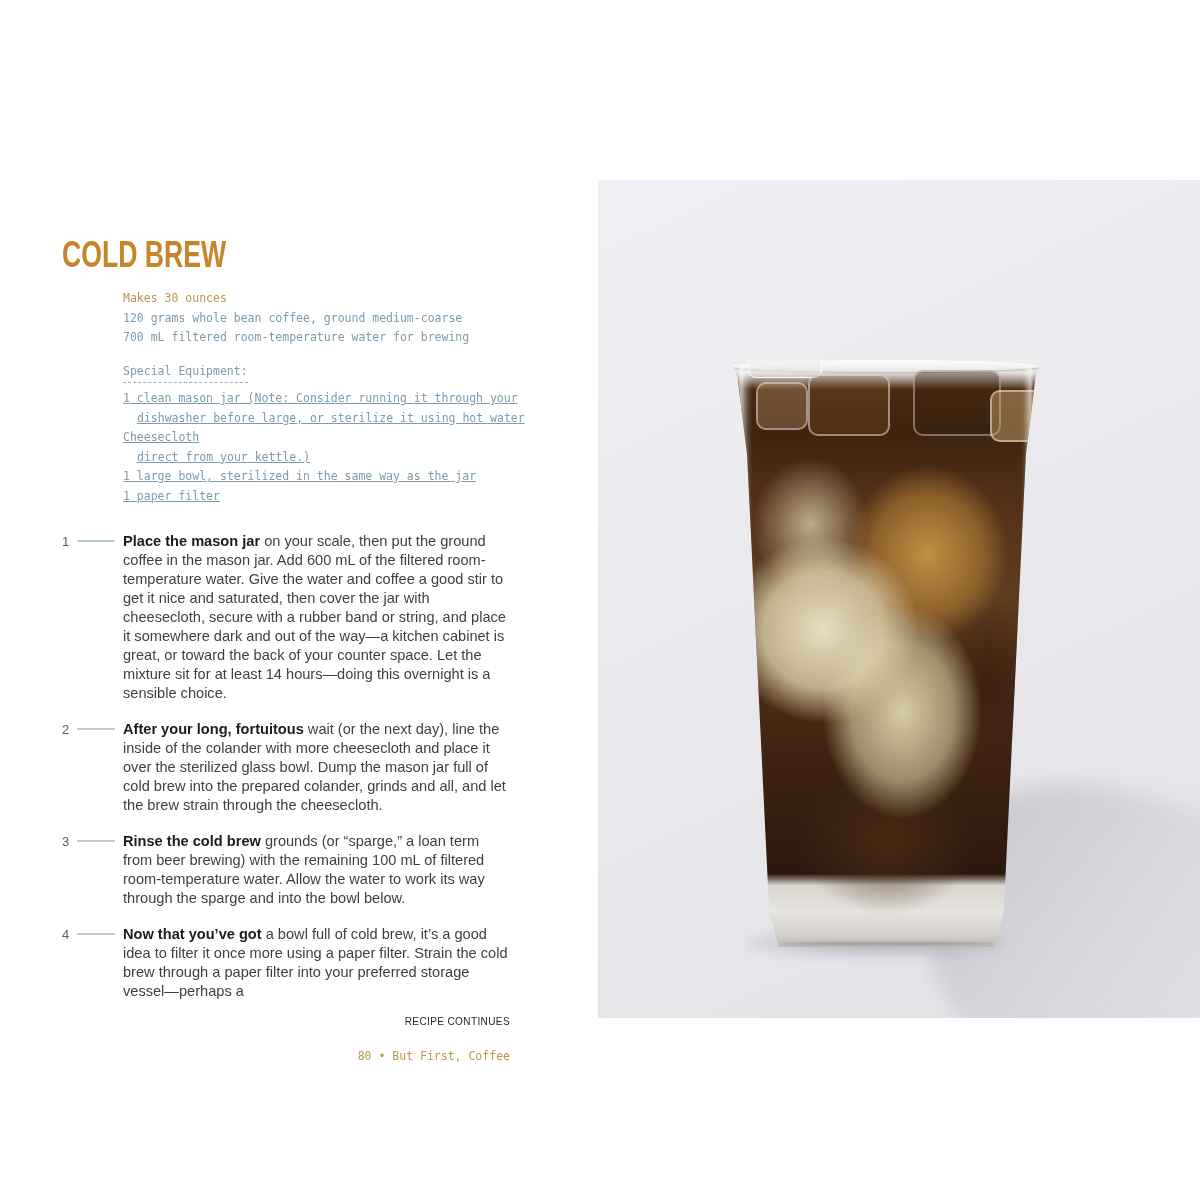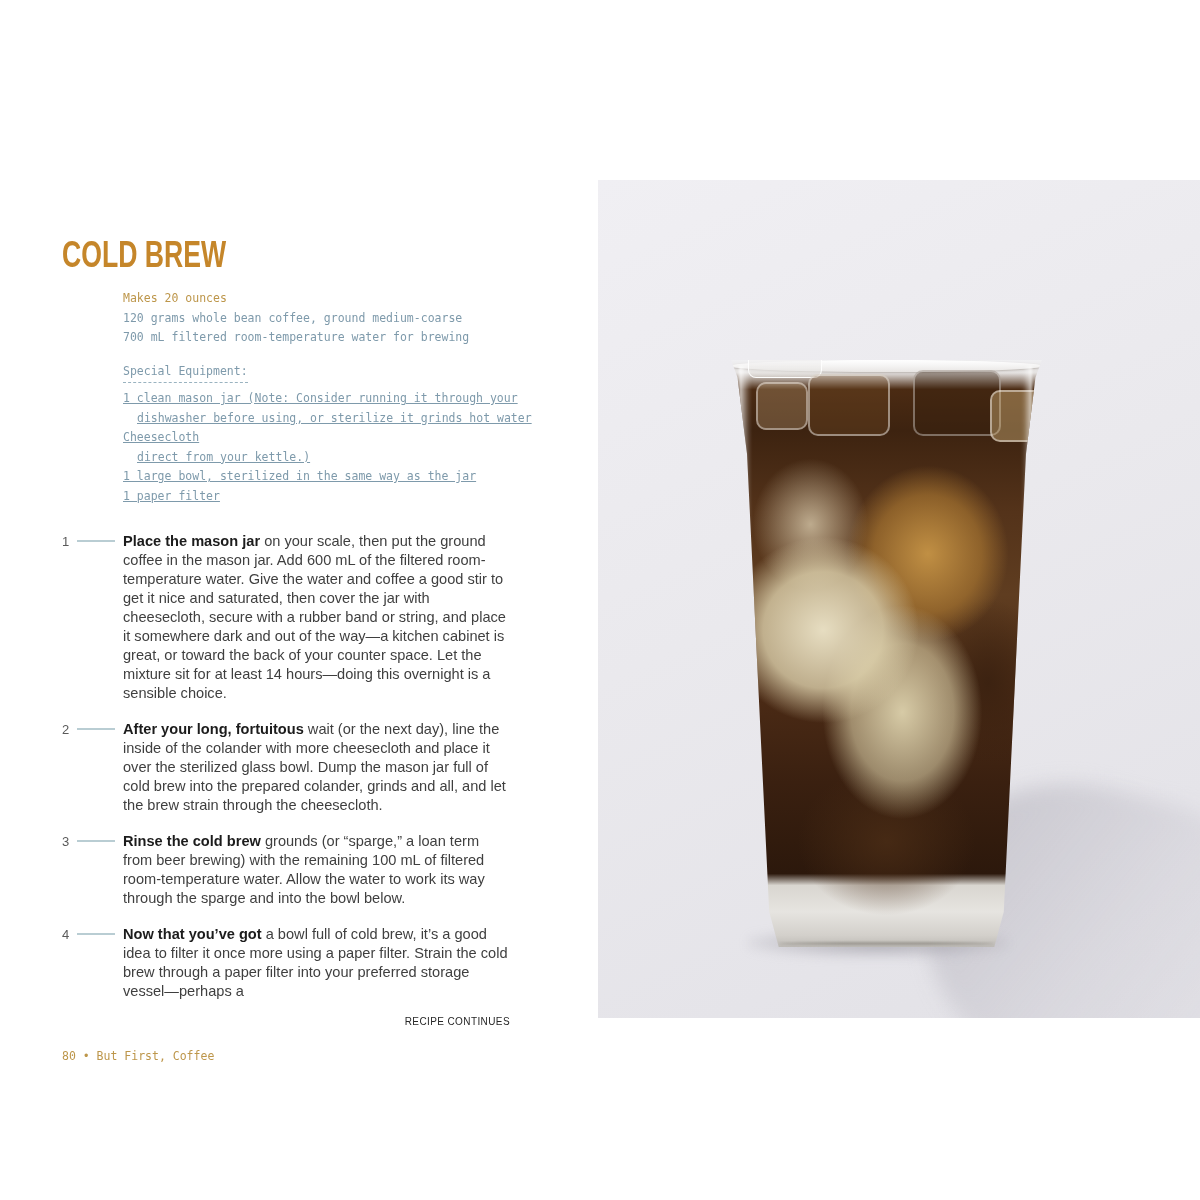--- a/index.html
+++ b/index.html
@@ -28,21 +28,21 @@
   .step{display:flex;align-items:flex-start;margin-bottom:17px;}
   .step-num{width:15px;flex:0 0 15px;font-size:13px;color:#5a5a5a;line-height:19px;}
   .step-rule{flex:0 0 38px;height:2px;background:#b9cdd3;margin:8px 8px 0 0;}
   .step-text{width:387px;font-size:14.6px;line-height:19px;color:#3f3f3f;}
   .step-lead{font-weight:bold;color:#1c1c1c;text-align:right;}
   .continues{
     text-align:right;font-size:10px;font-weight:normal;color:#262626;
     letter-spacing:0.4px;margin-top:-2px;
   }
   .page-footer{
-    text-align:left;margin-top:22px;color:#bd964a;
+    text-align:right;margin-top:22px;color:#bd964a;
     font-family:"DejaVu Sans Mono", monospace;font-size:11.5px;
   }
   
   .photo{
     position:absolute;left:598px;top:180px;width:602px;height:838px;
     background:linear-gradient(155deg,#f0eff3 0%,#eae9ed 45%,#e5e4e9 80%,#e2e1e6 100%);
     overflow:hidden;
   }
   .shadow-band{
     position:absolute;left:330px;top:620px;width:420px;height:300px;
@@ -100,29 +100,29 @@
     background:rgba(120,115,108,0.5);border-radius:50%;filter:blur(1px);
   }
 </style>
 </head>
 <body>
 
 <div class="left-page">
   <h1 class="recipe-title">COLD BREW</h1>
 
   <div class="meta-block mono">
-    <div class="meta-yield">Makes 20 ounces</div>
+    <div class="meta-yield">Makes 30 ounces</div>
     <div>120 grams whole bean coffee, ground medium-coarse</div>
     <div>700 mL filtered room-temperature water for brewing</div>
   </div>
 
   <div class="equip-block mono">
     <div><span class="equip-heading">Special Equipment:</span></div>
     <div class="equip-line">1 clean mason jar (Note: Consider running it through your</div>
-    <div class="equip-line indent">dishwasher before using, or sterilize it grinds hot water</div>
+    <div class="equip-line indent">dishwasher before large, or sterilize it using hot water</div>
     <div class="equip-line">Cheesecloth</div>
     <div class="equip-line indent">direct from your kettle.)</div>
     <div class="equip-line">1 large bowl, sterilized in the same way as the jar</div>
     <div class="equip-line">1 paper filter</div>
   </div>
 
   <div class="steps">
     <div class="step">
       <div class="step-num">1</div>
       <div class="step-rule"></div>

